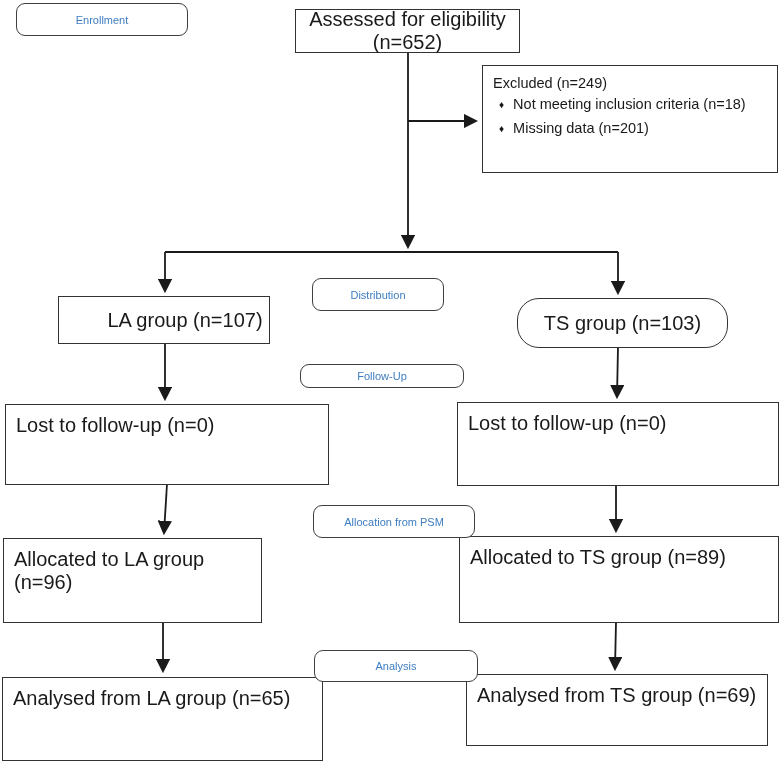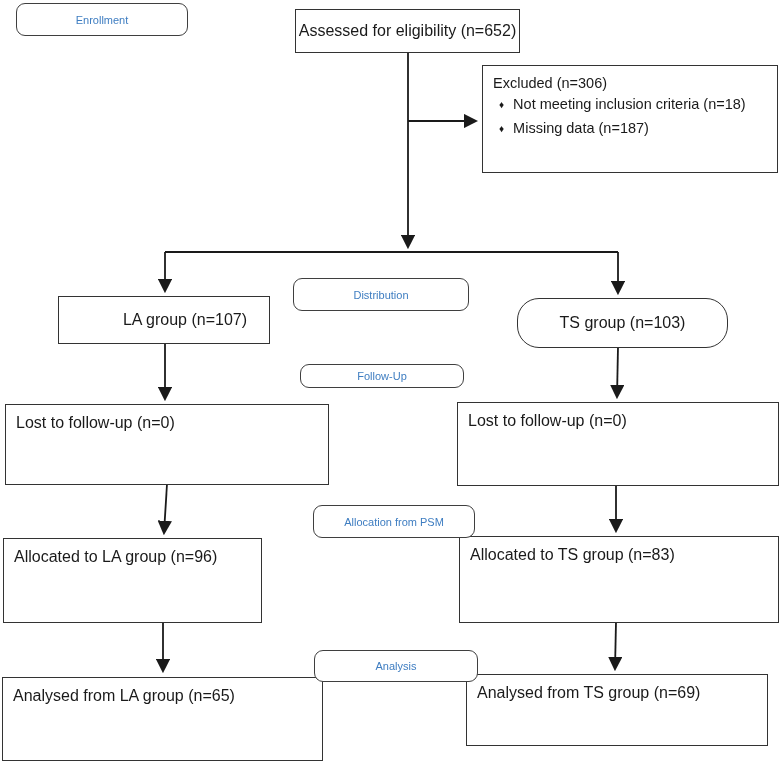--- a/index.html
+++ b/index.html
@@ -18,21 +18,21 @@
   }
   svg.connectors{position:absolute;left:0;top:0;z-index:1;}
   svg.connectors line, svg.connectors polyline{
     stroke:var(--connector);stroke-width:1.8;fill:none;
   }
   .box{
     position:absolute;
     box-sizing:border-box;
     background:#ffffff;
     border:1.5px solid var(--box-border);
-    font-size:16px;
+    font-size:20px;
     z-index:2;
   }
   .box.center{display:flex;align-items:center;justify-content:center;text-align:center;}
   .box.topleft{padding:9px 10px;}
   .stage{
     position:absolute;
     box-sizing:border-box;
     background:#ffffff;
     border:1.8px solid #3f3f3f;
     border-radius:9px;
@@ -64,51 +64,51 @@
     <line x1="165" y1="343" x2="165" y2="399" marker-end="url(#arr)"></line>
     <line x1="618" y1="347" x2="617" y2="397" marker-end="url(#arr)"></line>
     <line x1="167" y1="484" x2="164" y2="533" marker-end="url(#arr)"></line>
     <line x1="616" y1="485" x2="616" y2="531" marker-end="url(#arr)"></line>
     <line x1="163" y1="622" x2="163" y2="671" marker-end="url(#arr)"></line>
     <line x1="616" y1="622" x2="615" y2="669" marker-end="url(#arr)"></line>
   </svg>
 
   <div class="stage" style="left:16px;top:3px;width:172px;height:33px;">Enrollment</div>
 
-  <div class="stage" style="left:293px;top:278px;width:176px;height:33px;">Distribution</div>
+  <div class="stage" style="left:312px;top:278px;width:132px;height:33px;">Distribution</div>
 
   <div class="stage" style="left:300px;top:364px;width:164px;height:24px;">Follow-Up</div>
 
   <div class="stage" style="left:313px;top:505px;width:162px;height:33px;">Allocation from PSM</div>
 
   <div class="stage" style="left:314px;top:650px;width:164px;height:32px;">Analysis</div>
 
   <div class="box center" style="left:295px;top:9px;width:225px;height:44px;">Assessed for eligibility (n=652)</div>
 
   <div class="box topleft" style="left:482px;top:65px;width:296px;height:108px;font-size:14.5px;">
-    <div class="excl-title">Excluded (n=306)</div>
+    <div class="excl-title">Excluded (n=249)</div>
     <div class="excl-item">
       <span class="bullet">♦</span>
       <span>Not meeting inclusion criteria (n=18)</span>
     </div>
     <div class="excl-item">
       <span class="bullet">♦</span>
-      <span>Missing data (n=187)</span>
+      <span>Missing data (n=201)</span>
     </div>
   </div>
 
   <div class="box center" style="left:58px;top:296px;width:212px;height:48px;padding-left:42px;">LA group (n=107)</div>
 
   <div class="box center" style="left:517px;top:298px;width:211px;height:50px;border-radius:22px;">TS group (n=103)</div>
 
   <div class="box topleft" style="left:5px;top:404px;width:324px;height:81px;">Lost to follow-up (n=0)</div>
 
   <div class="box topleft" style="left:457px;top:402px;width:322px;height:84px;">Lost to follow-up (n=0)</div>
 
   <div class="box topleft" style="left:3px;top:538px;width:259px;height:85px;">Allocated to LA group (n=96)</div>
 
-  <div class="box topleft" style="left:459px;top:536px;width:320px;height:87px;">Allocated to TS group (n=83)</div>
+  <div class="box topleft" style="left:459px;top:536px;width:320px;height:87px;">Allocated to TS group (n=89)</div>
 
   <div class="box topleft" style="left:2px;top:677px;width:321px;height:84px;">Analysed from LA group (n=65)</div>
 
   <div class="box topleft" style="left:466px;top:674px;width:302px;height:72px;">Analysed from TS group (n=69)</div>
 
 </div>
 
 </body></html>

